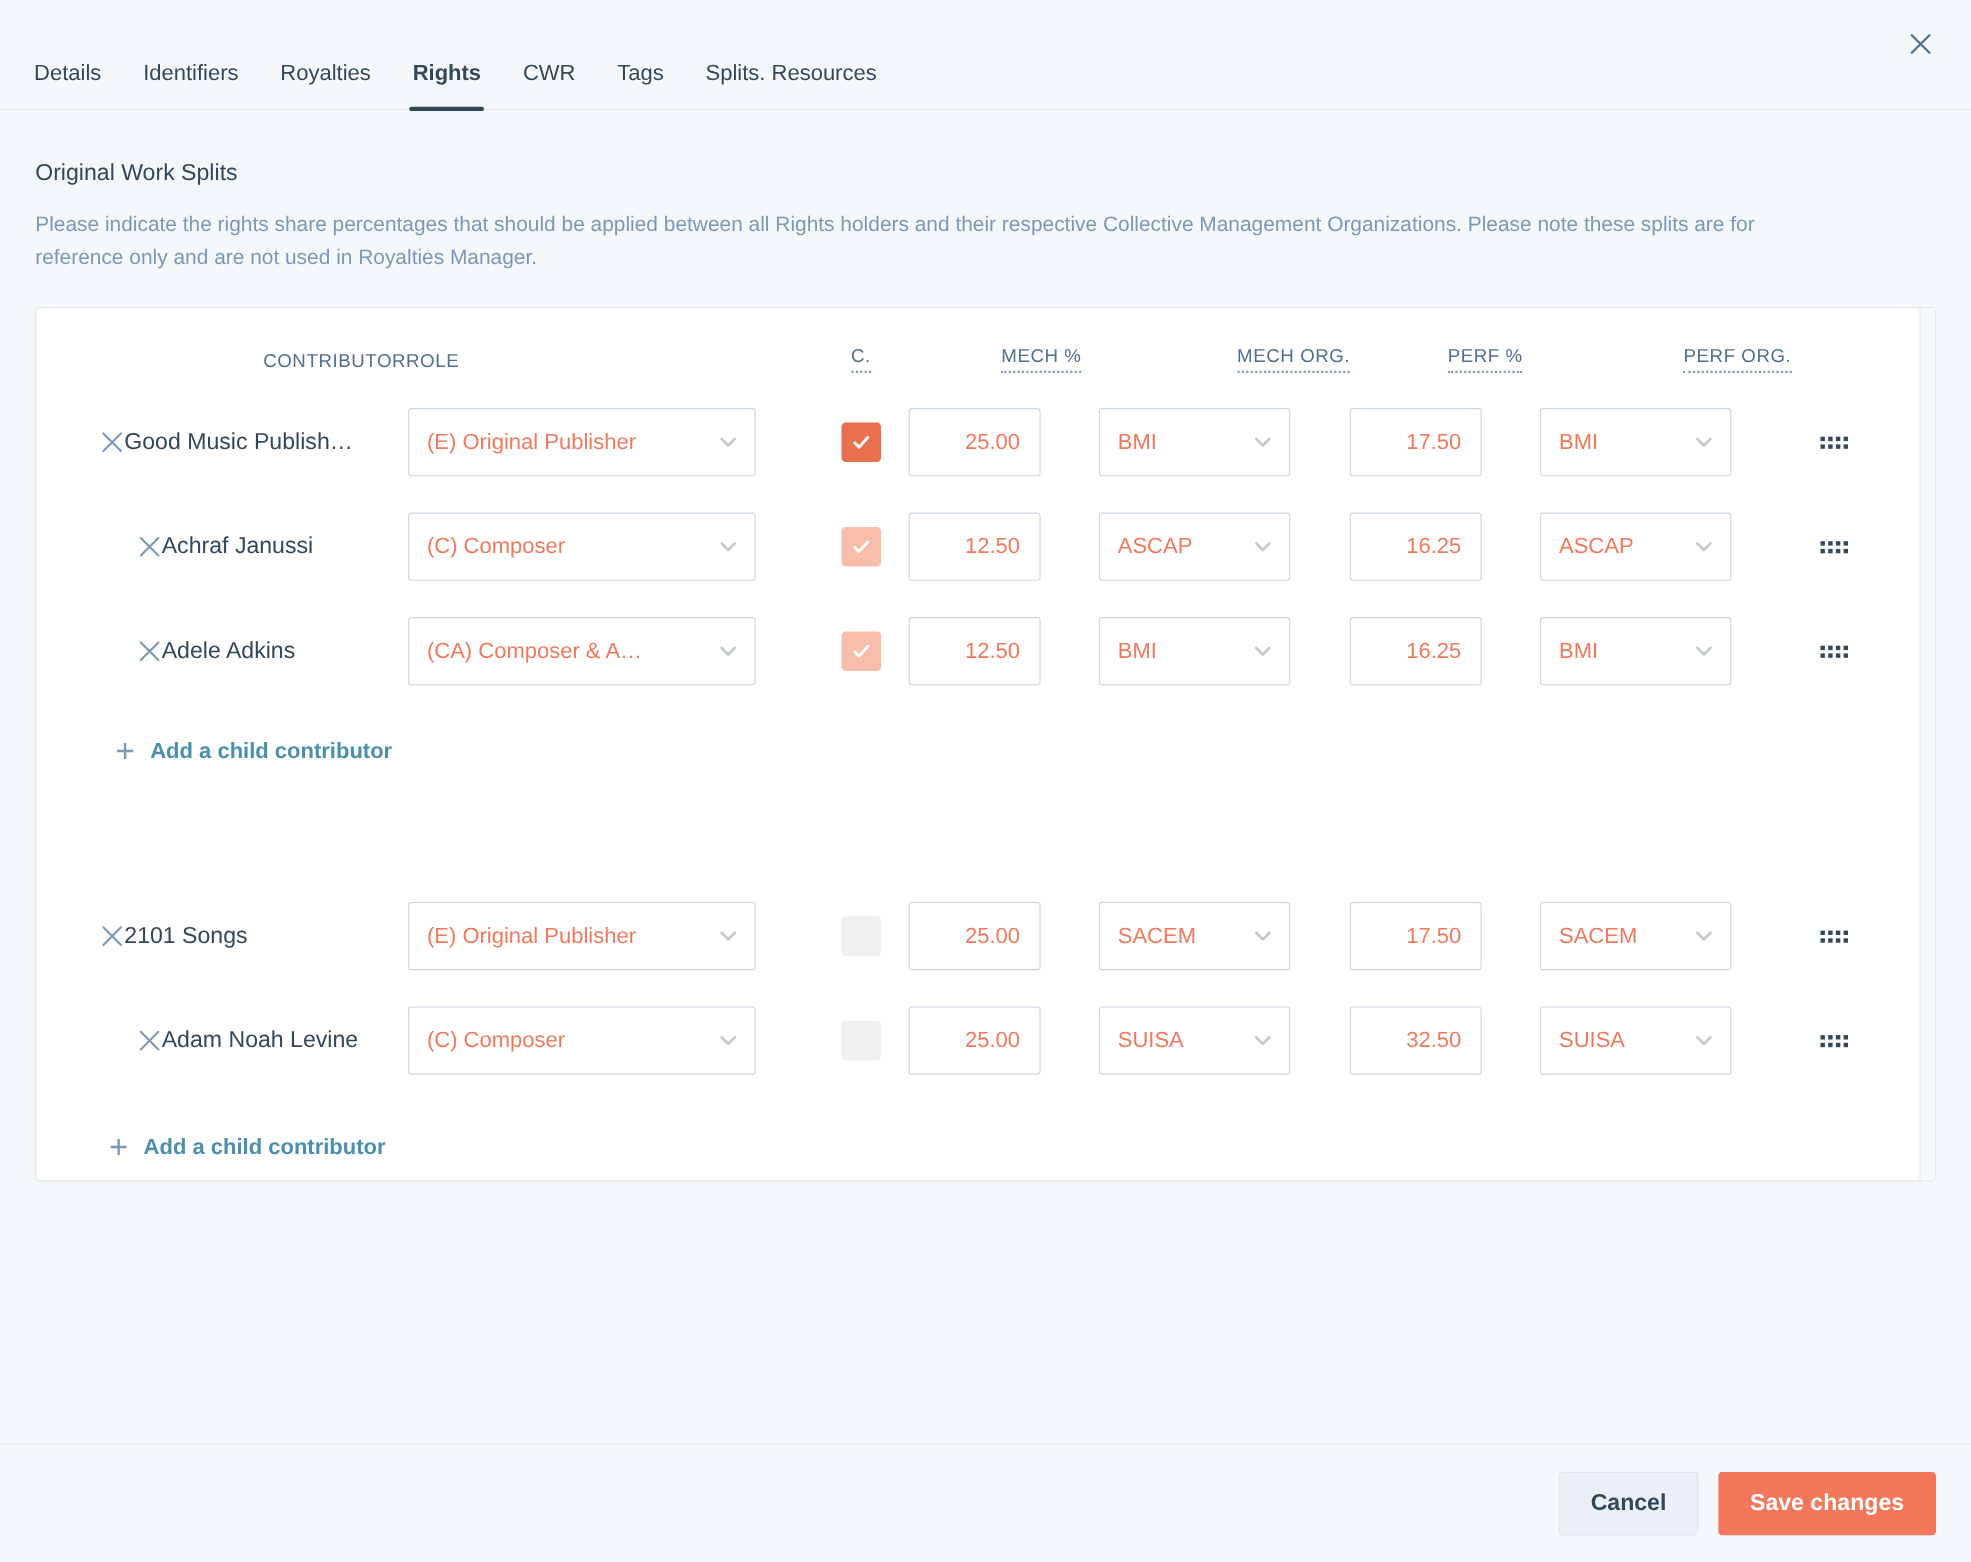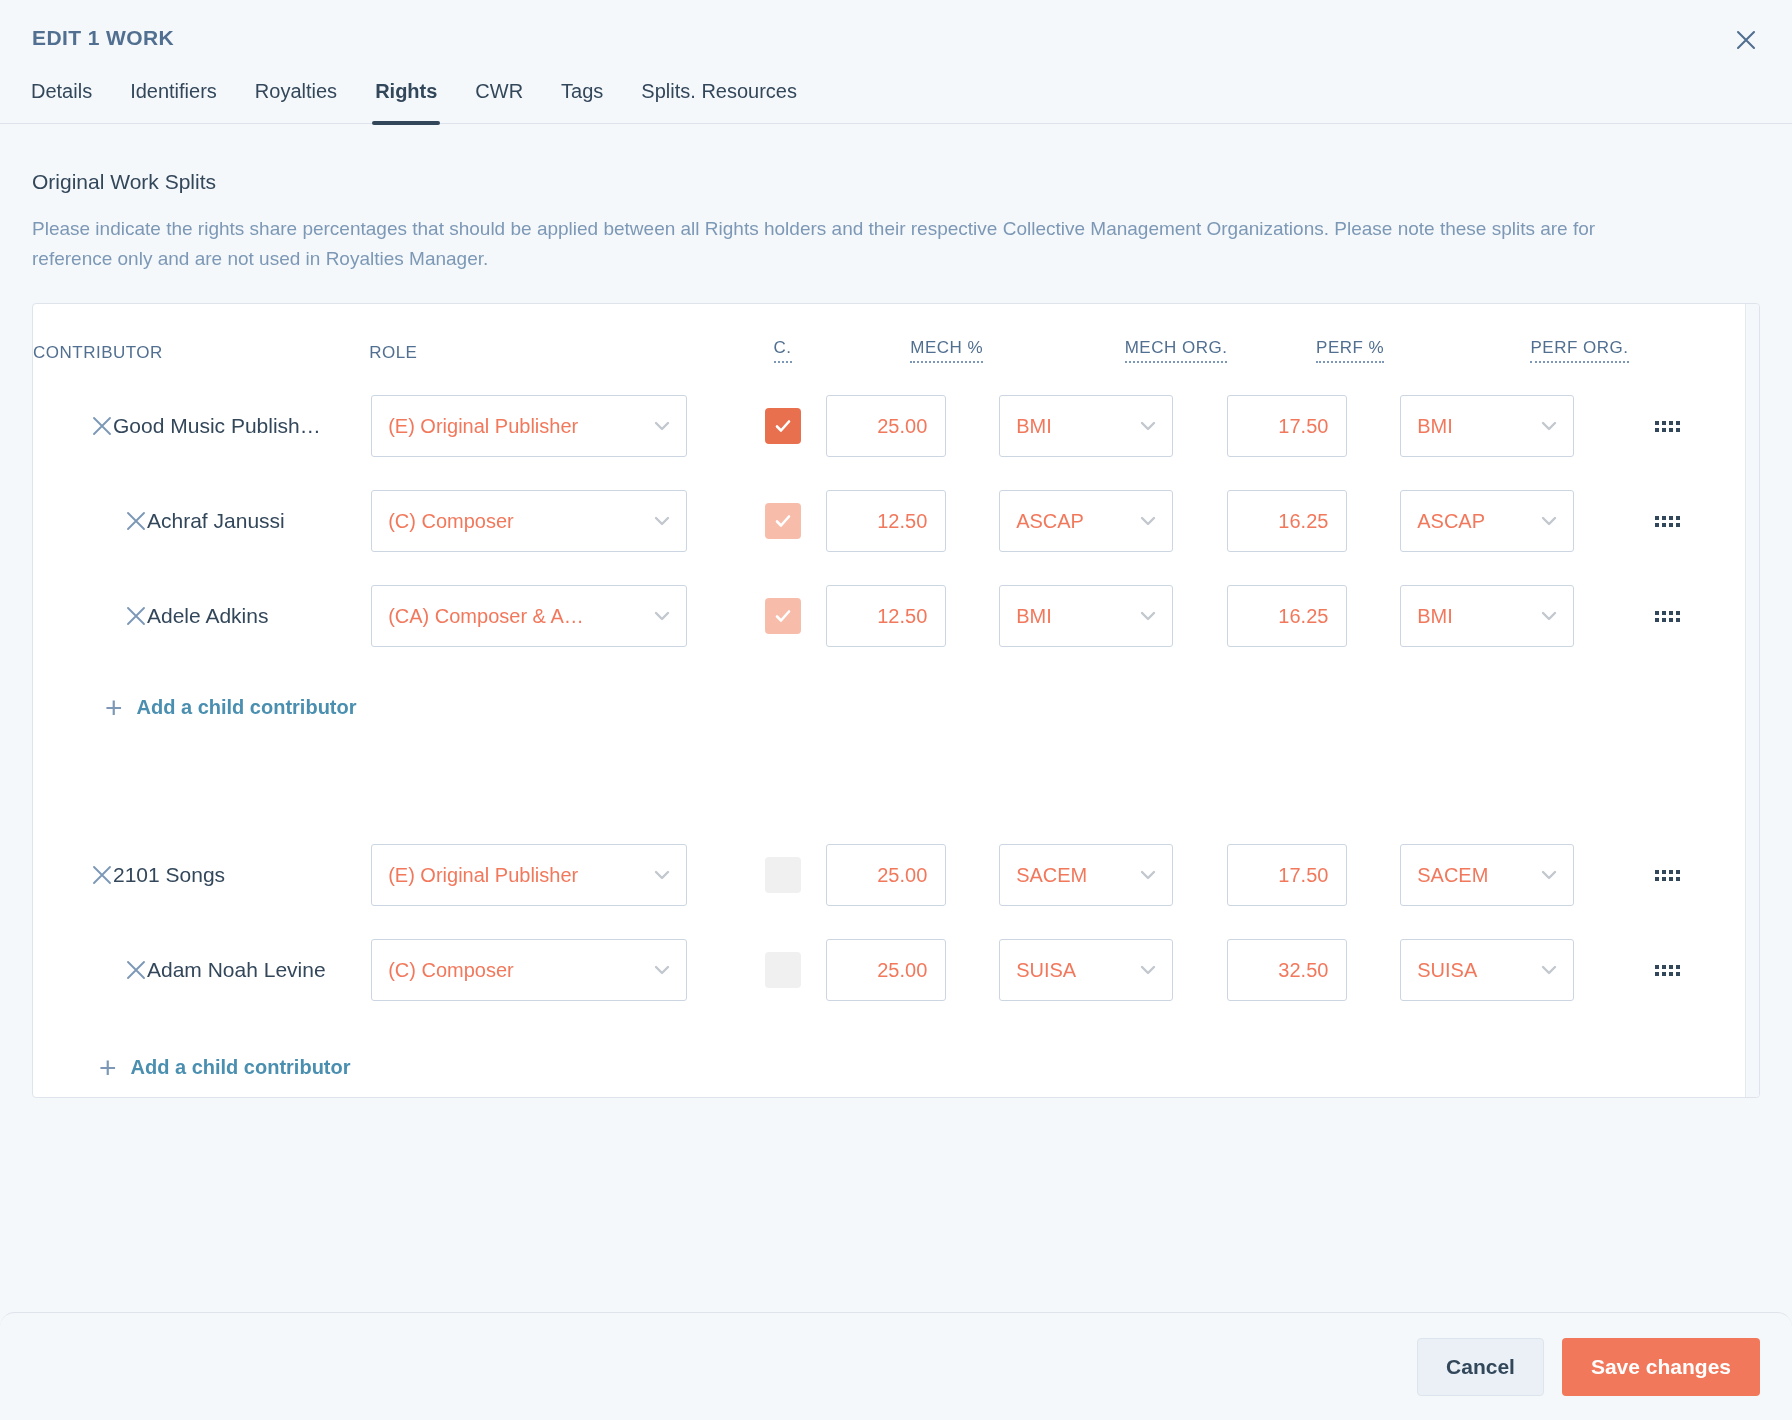--- a/index.html
+++ b/index.html
@@ -167,21 +167,21 @@
 
   col.c-contrib { width: 300px; }
   col.c-role    { width: 330px; }
   col.c-check   { width: 78px; }
   col.c-mech    { width: 140px; }
   col.c-mechorg { width: 218px; }
   col.c-perf    { width: 140px; }
   col.c-perforg { width: 218px; }
   col.c-drag    { width: 70px; }
 
-  th.h-contrib { text-align: left; padding-left: 94px; }
+  th.h-contrib { text-align: right; padding-left: 94px; }
   th.h-role    { text-align: left; padding-left: 2px; }
   th.h-check   { text-align: center; }
   th.h-num     { text-align: right; padding-right: 18px; }
   th.h-org     { text-align: right; padding-right: 42px; }
 
   td { padding: 0; vertical-align: middle; }
 
   tr.row { height: 95px; }
   tr.row.spacer-row { height: 76px; }
 
@@ -297,21 +297,20 @@
   .modal-footer {
     flex: 0 0 auto;
     height: 108px;
     border-top: 1px solid #DFE3EB;
     background: #F5F8FA;
     display: flex;
     align-items: center;
     justify-content: flex-end;
     gap: 18px;
     padding: 0 32px;
-    border-radius: 15px;
   }
   .btn {
     font-family: inherit;
     font-size: 21px;
     font-weight: 700;
     border-radius: 4px;
     padding: 0 28px;
     height: 58px;
     cursor: pointer;
     border: 1px solid transparent;
@@ -325,21 +324,20 @@
     background: #F2785C;
     color: #FFFFFF;
   }
 </style>
 </head>
 <body>
 
 <div class="modal">
 
   <div class="modal-header">
-    <div class="modal-title">EDIT 1 WORK</div>
     <button class="close-btn" aria-label="Close">
       <svg width="24" height="24" viewBox="0 0 24 24">
         <path d="M4 4 L20 20 M20 4 L4 20" stroke="#516F90" stroke-width="2.1" fill="none" stroke-linecap="round"></path>
       </svg>
     </button>
   </div>
 
   <div class="tabs" id="tab-bar">
       <button class="tab">Details</button>
       <button class="tab">Identifiers</button>

